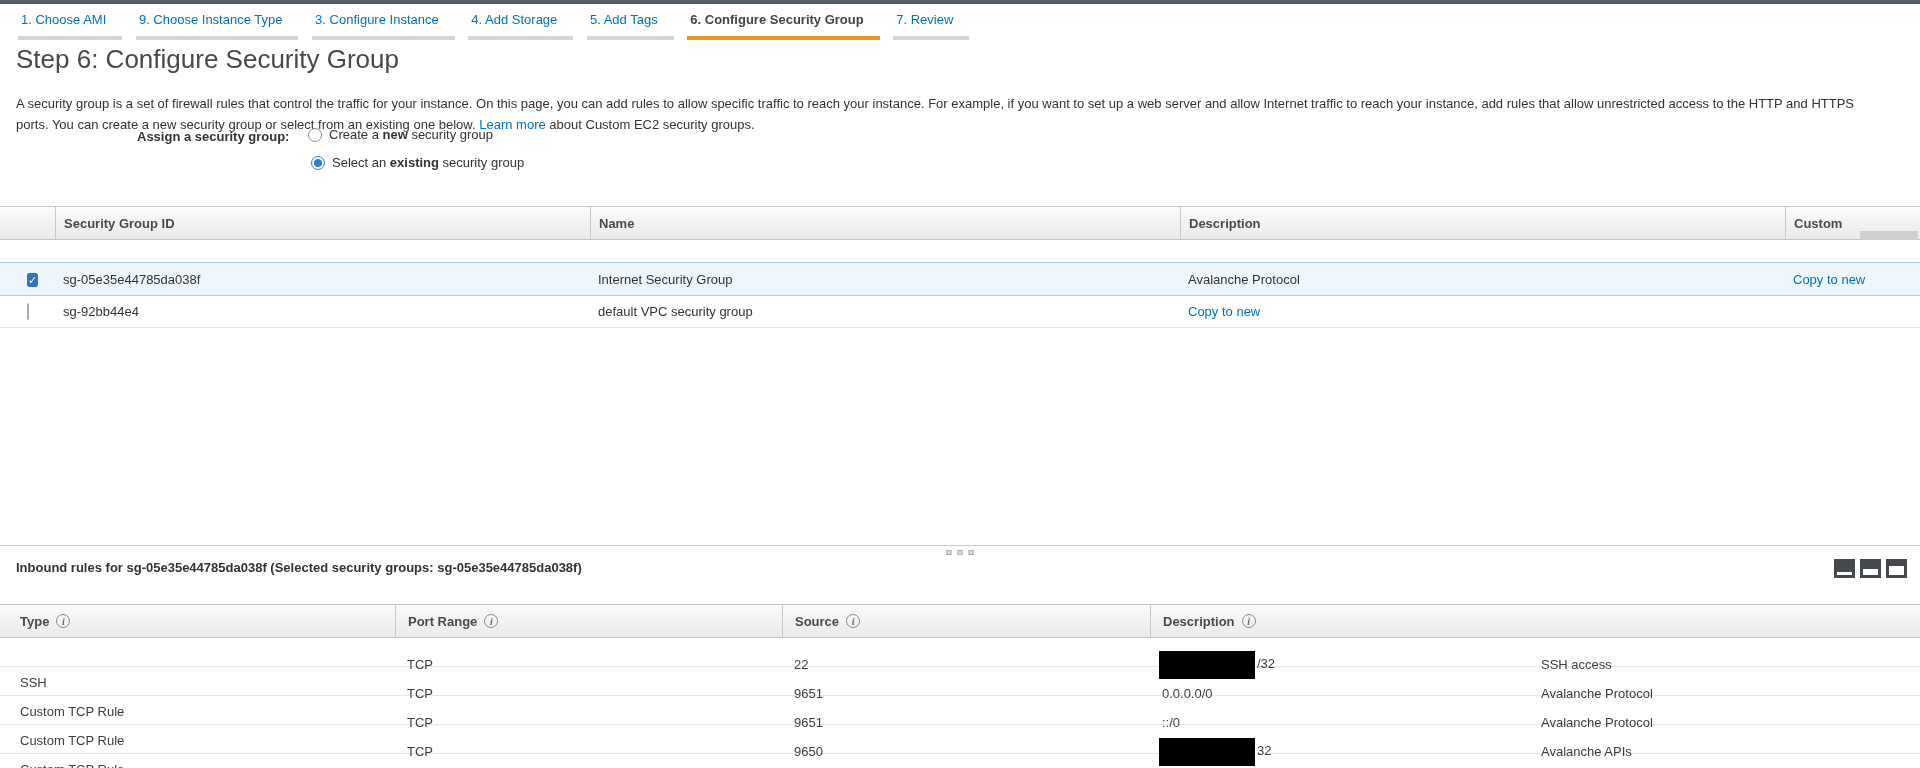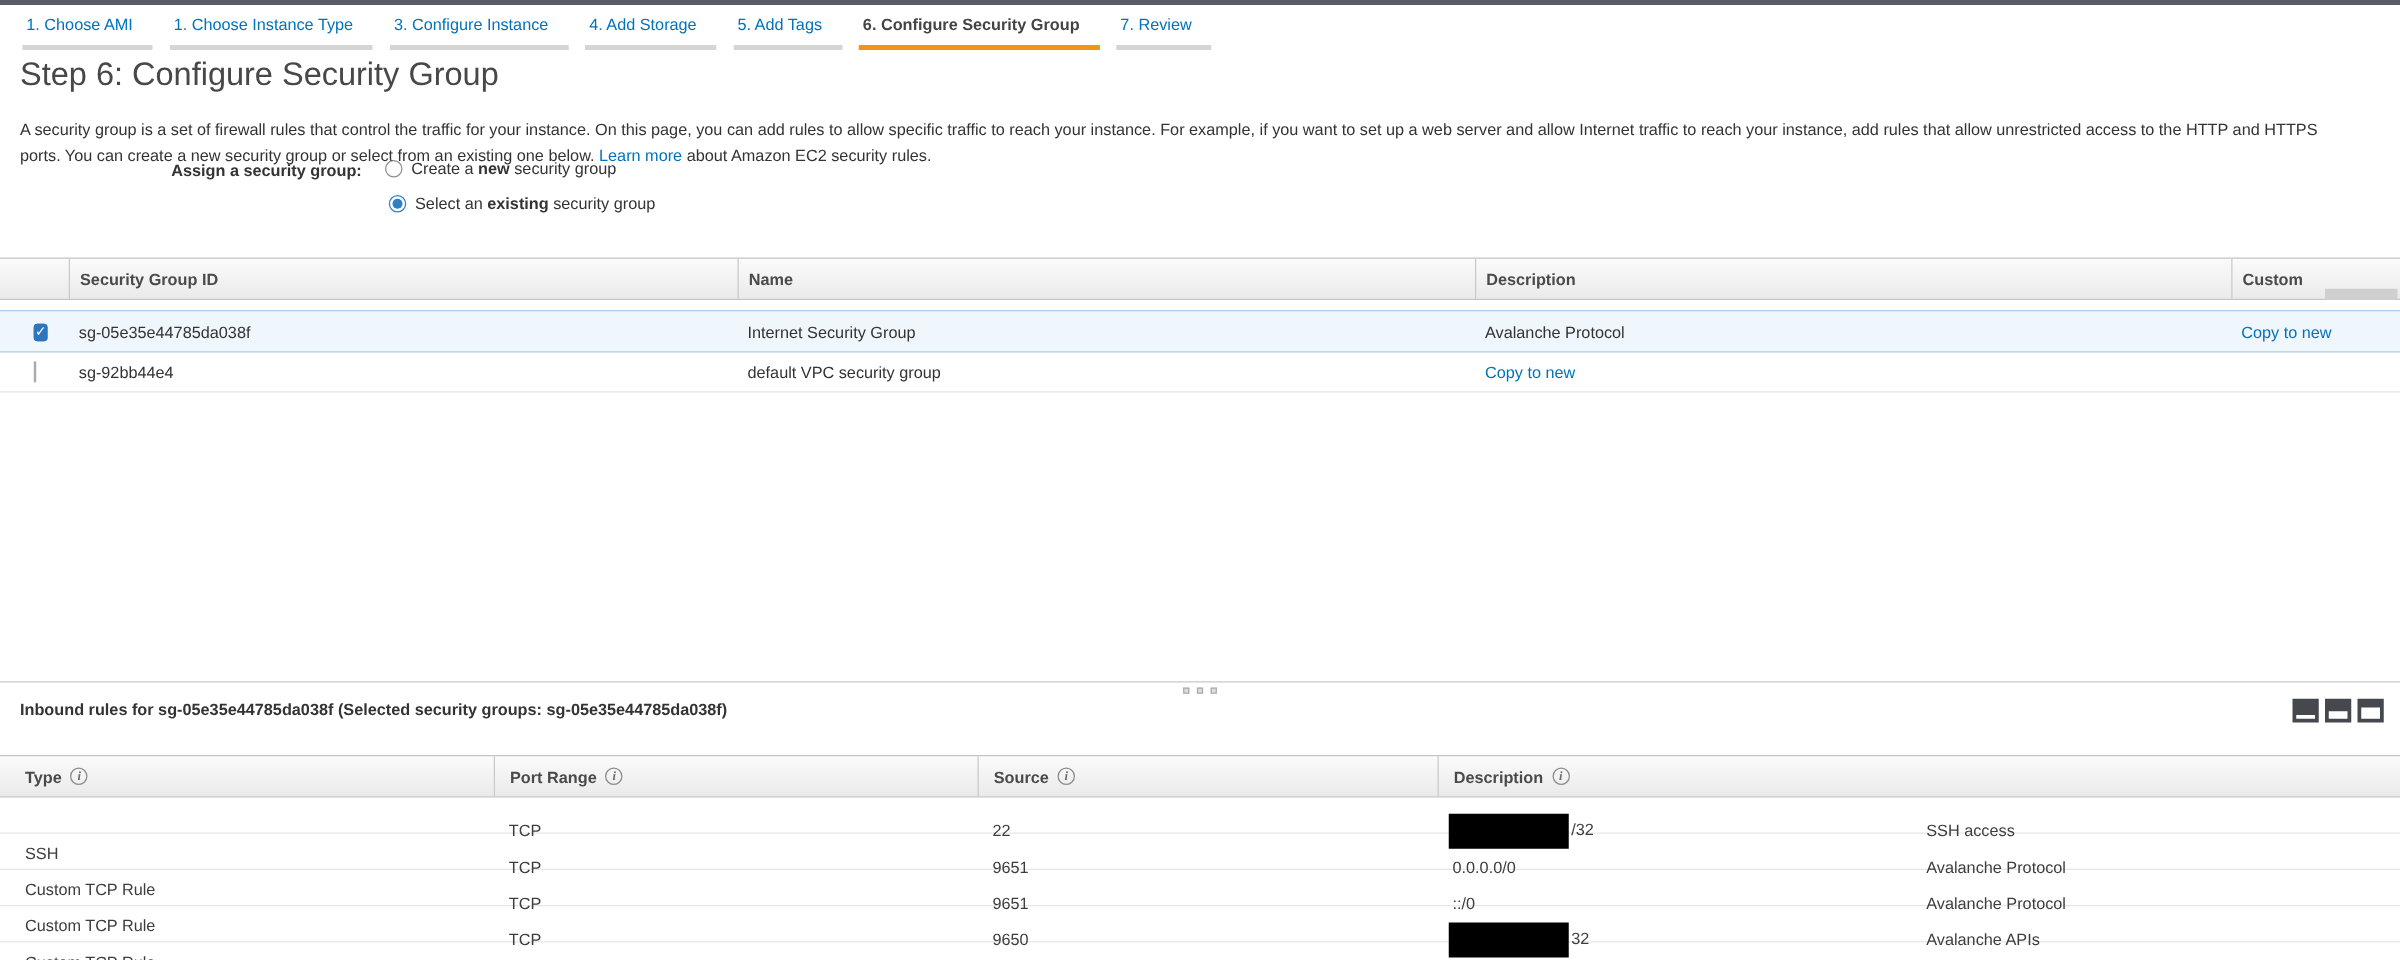--- a/index.html
+++ b/index.html
@@ -42,21 +42,21 @@
   .sg-table { position:absolute; top:206px; left:0; right:0; }
   .grid-sg { display:grid; grid-template-columns:55px 535px 590px 605px 1fr; }
   .sg-header {
     height:34px; align-items:center; font-weight:bold; color:#4a4a4a;
     background:linear-gradient(#fbfbfb,#eaeaea);
     border-top:1px solid #c4c4c4; border-bottom:1px solid #c4c4c4; position:relative;
   }
   .sg-header .cell { padding-left:8px; border-left:1px solid #c9c9c9; height:100%; display:flex; align-items:center; }
   .sg-header .cell.first { border-left:none; }
   .scroll-corner { position:absolute; right:2px; bottom:-1px; width:58px; height:9px; background:#cfcfcf; }
-  .sg-body { margin-top:8px;border-radius:24px; }
+  .sg-body { margin-top:22px;border-radius:24px; }
   .sg-row { height:32px; align-items:center; border-bottom:1px solid #e4e4e4; cursor:pointer; }
   .sg-row .cell { padding-left:8px; }
   .sg-row.selected {
     background:#eff6fc; height:34px;
     border-top:1px solid #abcde9; border-bottom:1px solid #abcde9;
   }
   .checkbox {
     width:16px; height:16px; border:1px solid #ababab; border-radius:3px;
     background:#fff; margin-left:19px;
   }
@@ -100,34 +100,34 @@
   .rules-row .cell.first { padding-left:20px;margin-top:37px; }
   .redact { display:inline-block; width:96px; height:28px; background:#000; vertical-align:middle; margin:-7px 2px -7px -3px; }
 </style>
 </head>
 <body>
 
 <div class="topbar"></div>
 
 <nav class="tabs">
   <a class="tab">1. Choose AMI</a>
-  <a class="tab">1. Choose Instance Type</a>
+  <a class="tab">9. Choose Instance Type</a>
   <a class="tab">3. Configure Instance</a>
   <a class="tab">4. Add Storage</a>
   <a class="tab">5. Add Tags</a>
   <a class="tab active">6. Configure Security Group</a>
   <a class="tab">7. Review</a>
 </nav>
 
 <h1 class="page-title">Step 6: Configure Security Group</h1>
 
 <p class="desc">
   <span>A security group is a set of firewall rules that control the traffic for your instance. On this page, you can add rules to allow specific traffic to reach your instance. For example, if you want to set up a web server and allow Internet traffic to reach your instance, add rules that allow unrestricted access to the HTTP and HTTPS ports. You can create a new security group or select from an existing one below.</span>
   <a class="link">Learn more</a>
-  <span>about Amazon EC2 security rules.</span>
+  <span>about Custom EC2 security groups.</span>
 </p>
 
 <span class="assign-label">Assign a security group:</span>
 
 <label class="radio-opt opt1">
   <span class="radio"></span>
   <span><span>Create a </span><b>new</b><span> security group</span></span>
 </label>
 
 <label class="radio-opt opt2">

